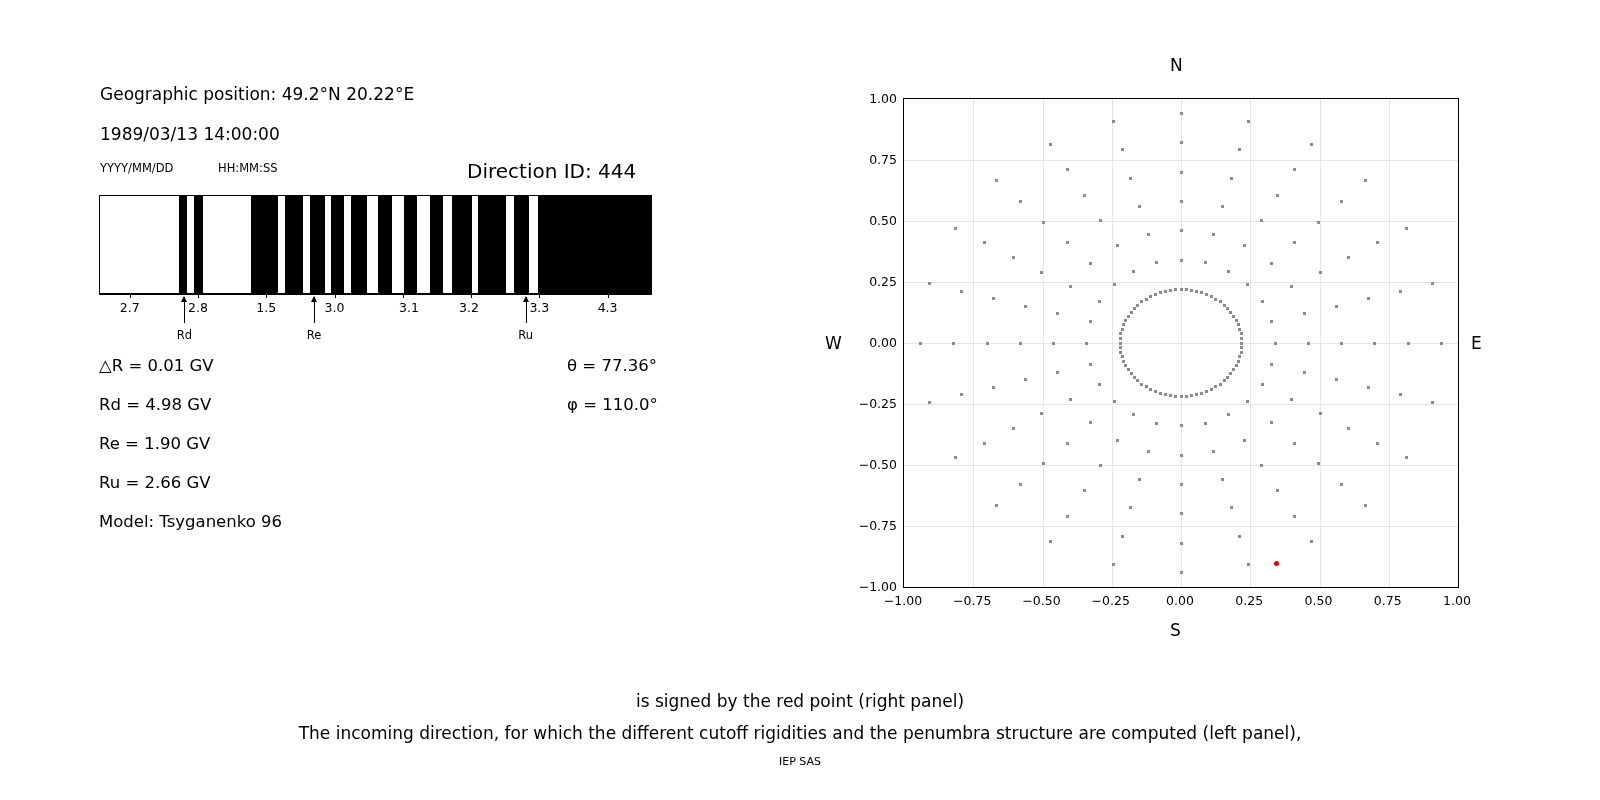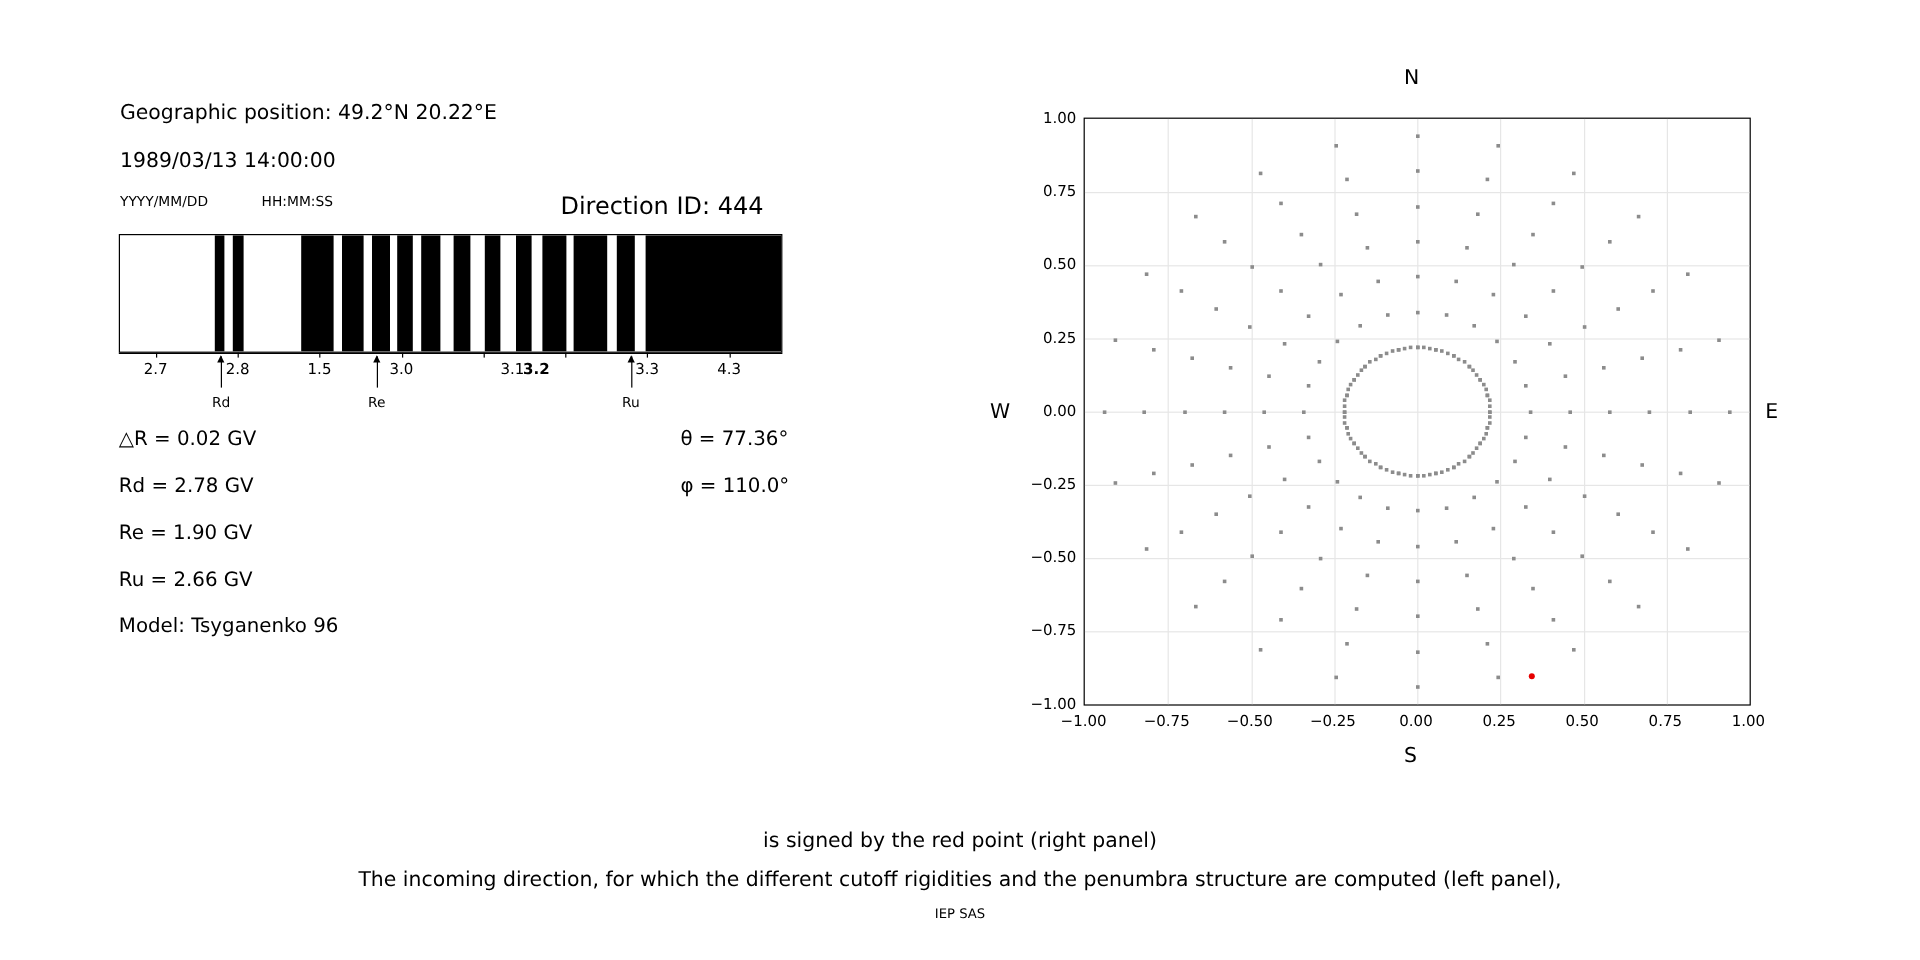--- a/index.html
+++ b/index.html
@@ -224,39 +224,39 @@
   <div id="penumbra-axis">
       <div class="tick" style="left: 129.722px;"></div>
       <div class="ticklabel" style="left: 129.722px;">2.7</div>
       <div class="tick" style="left: 197.994px;"></div>
       <div class="ticklabel" style="left: 197.994px;">2.8</div>
       <div class="tick" style="left: 266.265px;"></div>
       <div class="ticklabel" style="left: 266.265px;">1.5</div>
       <div class="tick" style="left: 334.537px;"></div>
       <div class="ticklabel" style="left: 334.537px;">3.0</div>
       <div class="tick" style="left: 402.809px;"></div>
-      <div class="ticklabel" style="left: 427px;">3.1</div>
+      <div class="ticklabel" style="left: 409px;">3.1</div>
       <div class="tick" style="left: 471.08px;"></div>
-      <div class="ticklabel" style="left: 447px; font-weight: bold;">3.2</div>
+      <div class="ticklabel" style="left: 469px;">3.2</div>
       <div class="tick" style="left: 539.352px;"></div>
       <div class="ticklabel" style="left: 539.352px;">3.3</div>
       <div class="tick" style="left: 607.623px;"></div>
       <div class="ticklabel" style="left: 607.623px;">4.3</div>
     </div>
   <div id="penumbra-markers">
       <div class="marker-arrow" style="left: 184.34px; top: 297px; height: 26px;"></div>
       <div class="marker-label" style="left: 184.34px; top: 328px;">Rd</div>
       <div class="marker-arrow" style="left: 314.056px; top: 297px; height: 26px;"></div>
       <div class="marker-label" style="left: 314.056px; top: 328px;">Re</div>
       <div class="marker-arrow" style="left: 525.698px; top: 297px; height: 26px;"></div>
       <div class="marker-label" style="left: 525.698px; top: 328px;">Ru</div>
     </div>
 
-  <div class="stat" style="left:99px; top:356px;">△R = 0.02 GV</div>
-  <div class="stat" style="left:99px; top:395px;">Rd = 2.78 GV</div>
+  <div class="stat" style="left:99px; top:356px;">△R = 0.01 GV</div>
+  <div class="stat" style="left:99px; top:395px;">Rd = 4.98 GV</div>
   <div class="stat" style="left:99px; top:434px;">Re = 1.90 GV</div>
   <div class="stat" style="left:99px; top:473px;">Ru = 2.66 GV</div>
   <div class="stat" style="left:99px; top:512px;">Model: Tsyganenko 96</div>
   <div class="stat" style="left:567px; top:356px;">θ = 77.36°</div>
   <div class="stat" style="left:567px; top:395px;">φ = 110.0°</div>
 </div>
 
 <div class="panel-right">
   <div class="cardinal" style="left:340px; top:0px;">N</div>
   <div class="cardinal" style="left:340px; top:565px;">S</div>

